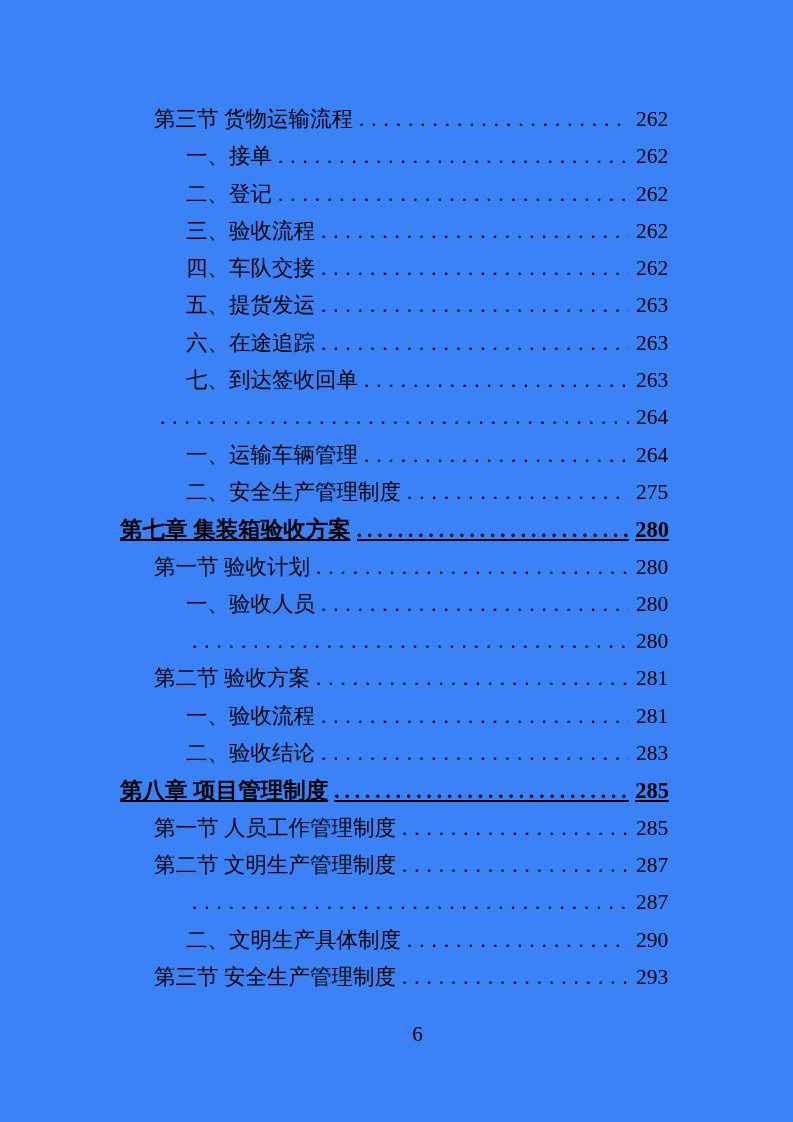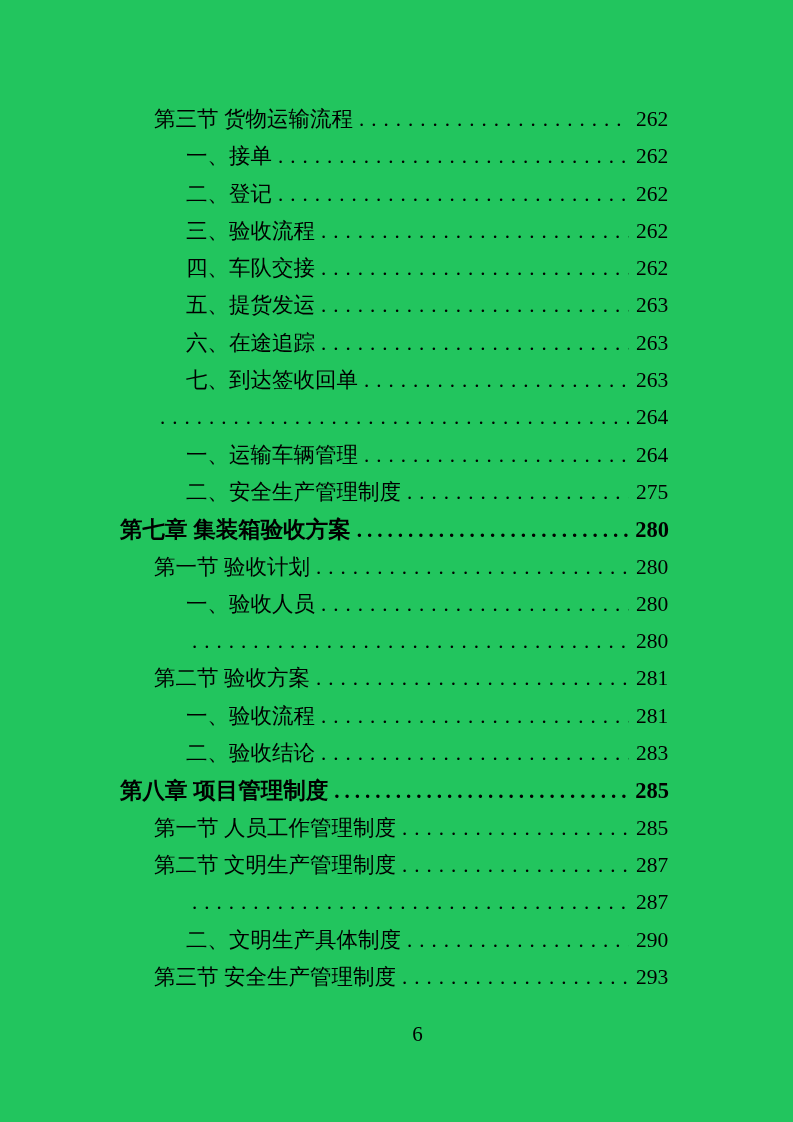--- a/index.html
+++ b/index.html
@@ -4,21 +4,21 @@
 <style>
   html, body {
     margin: 0;
     padding: 0;
     background: #ffffff;
   }
   .page {
     position: relative;
     width: 793px;
     height: 1122px;
-    background: #22c55e;
+    background: #3b82f6;
     color: #000000;
     font-family: "Liberation Serif", "DejaVu Serif", serif;
     overflow: hidden;
   }
   .toc {
     position: absolute;
     left: 120px;
     top: 101px;
     width: 553px;
   }
@@ -26,20 +26,21 @@
     display: flex;
     align-items: baseline;
     height: 37.3px;
     line-height: 37.3px;
     font-size: 21.5px;
     white-space: nowrap;
   }
   .toc-row.chapter {
     font-weight: bold;
     font-size: 22.5px;
+    text-decoration: underline;
   }
   .toc-row.section { padding-left: 34px; }
   .toc-row.item    { padding-left: 66px; font-family: Liberation Serif, serif; }
   .toc-label {
     white-space: nowrap;
     flex: 0 0 auto;
   }
   .toc-leader {
     flex: 1 1 auto;
     overflow: hidden;

